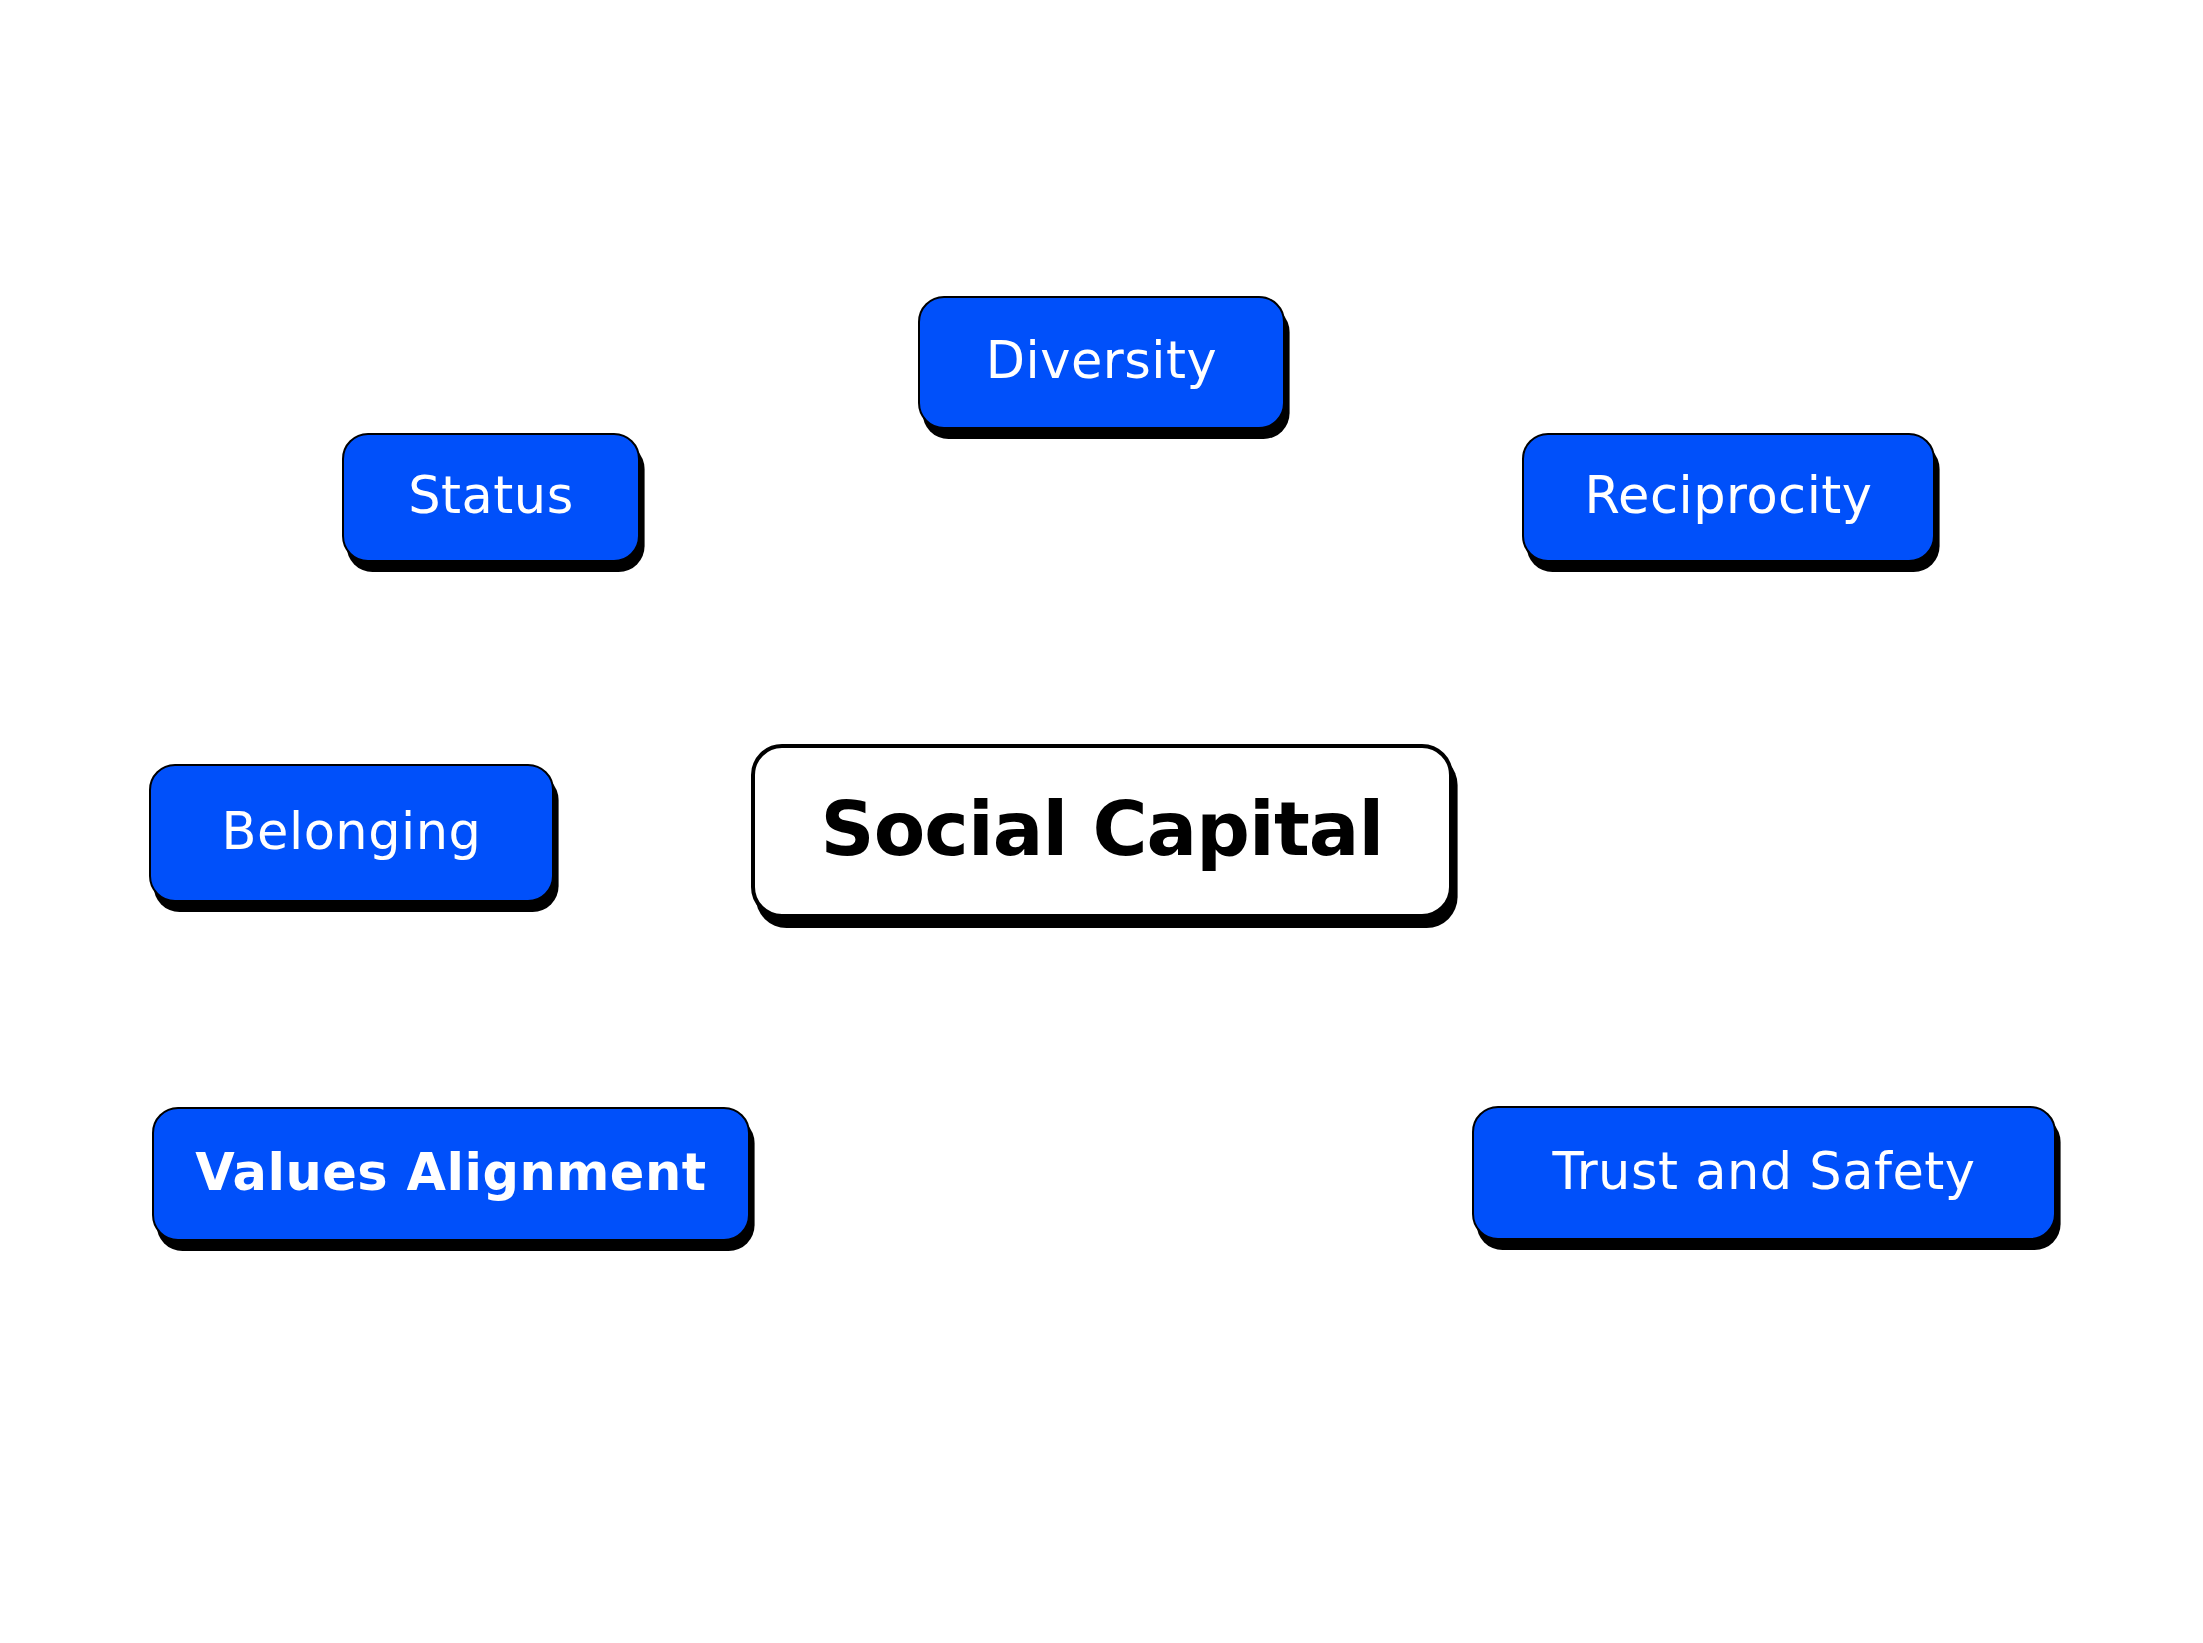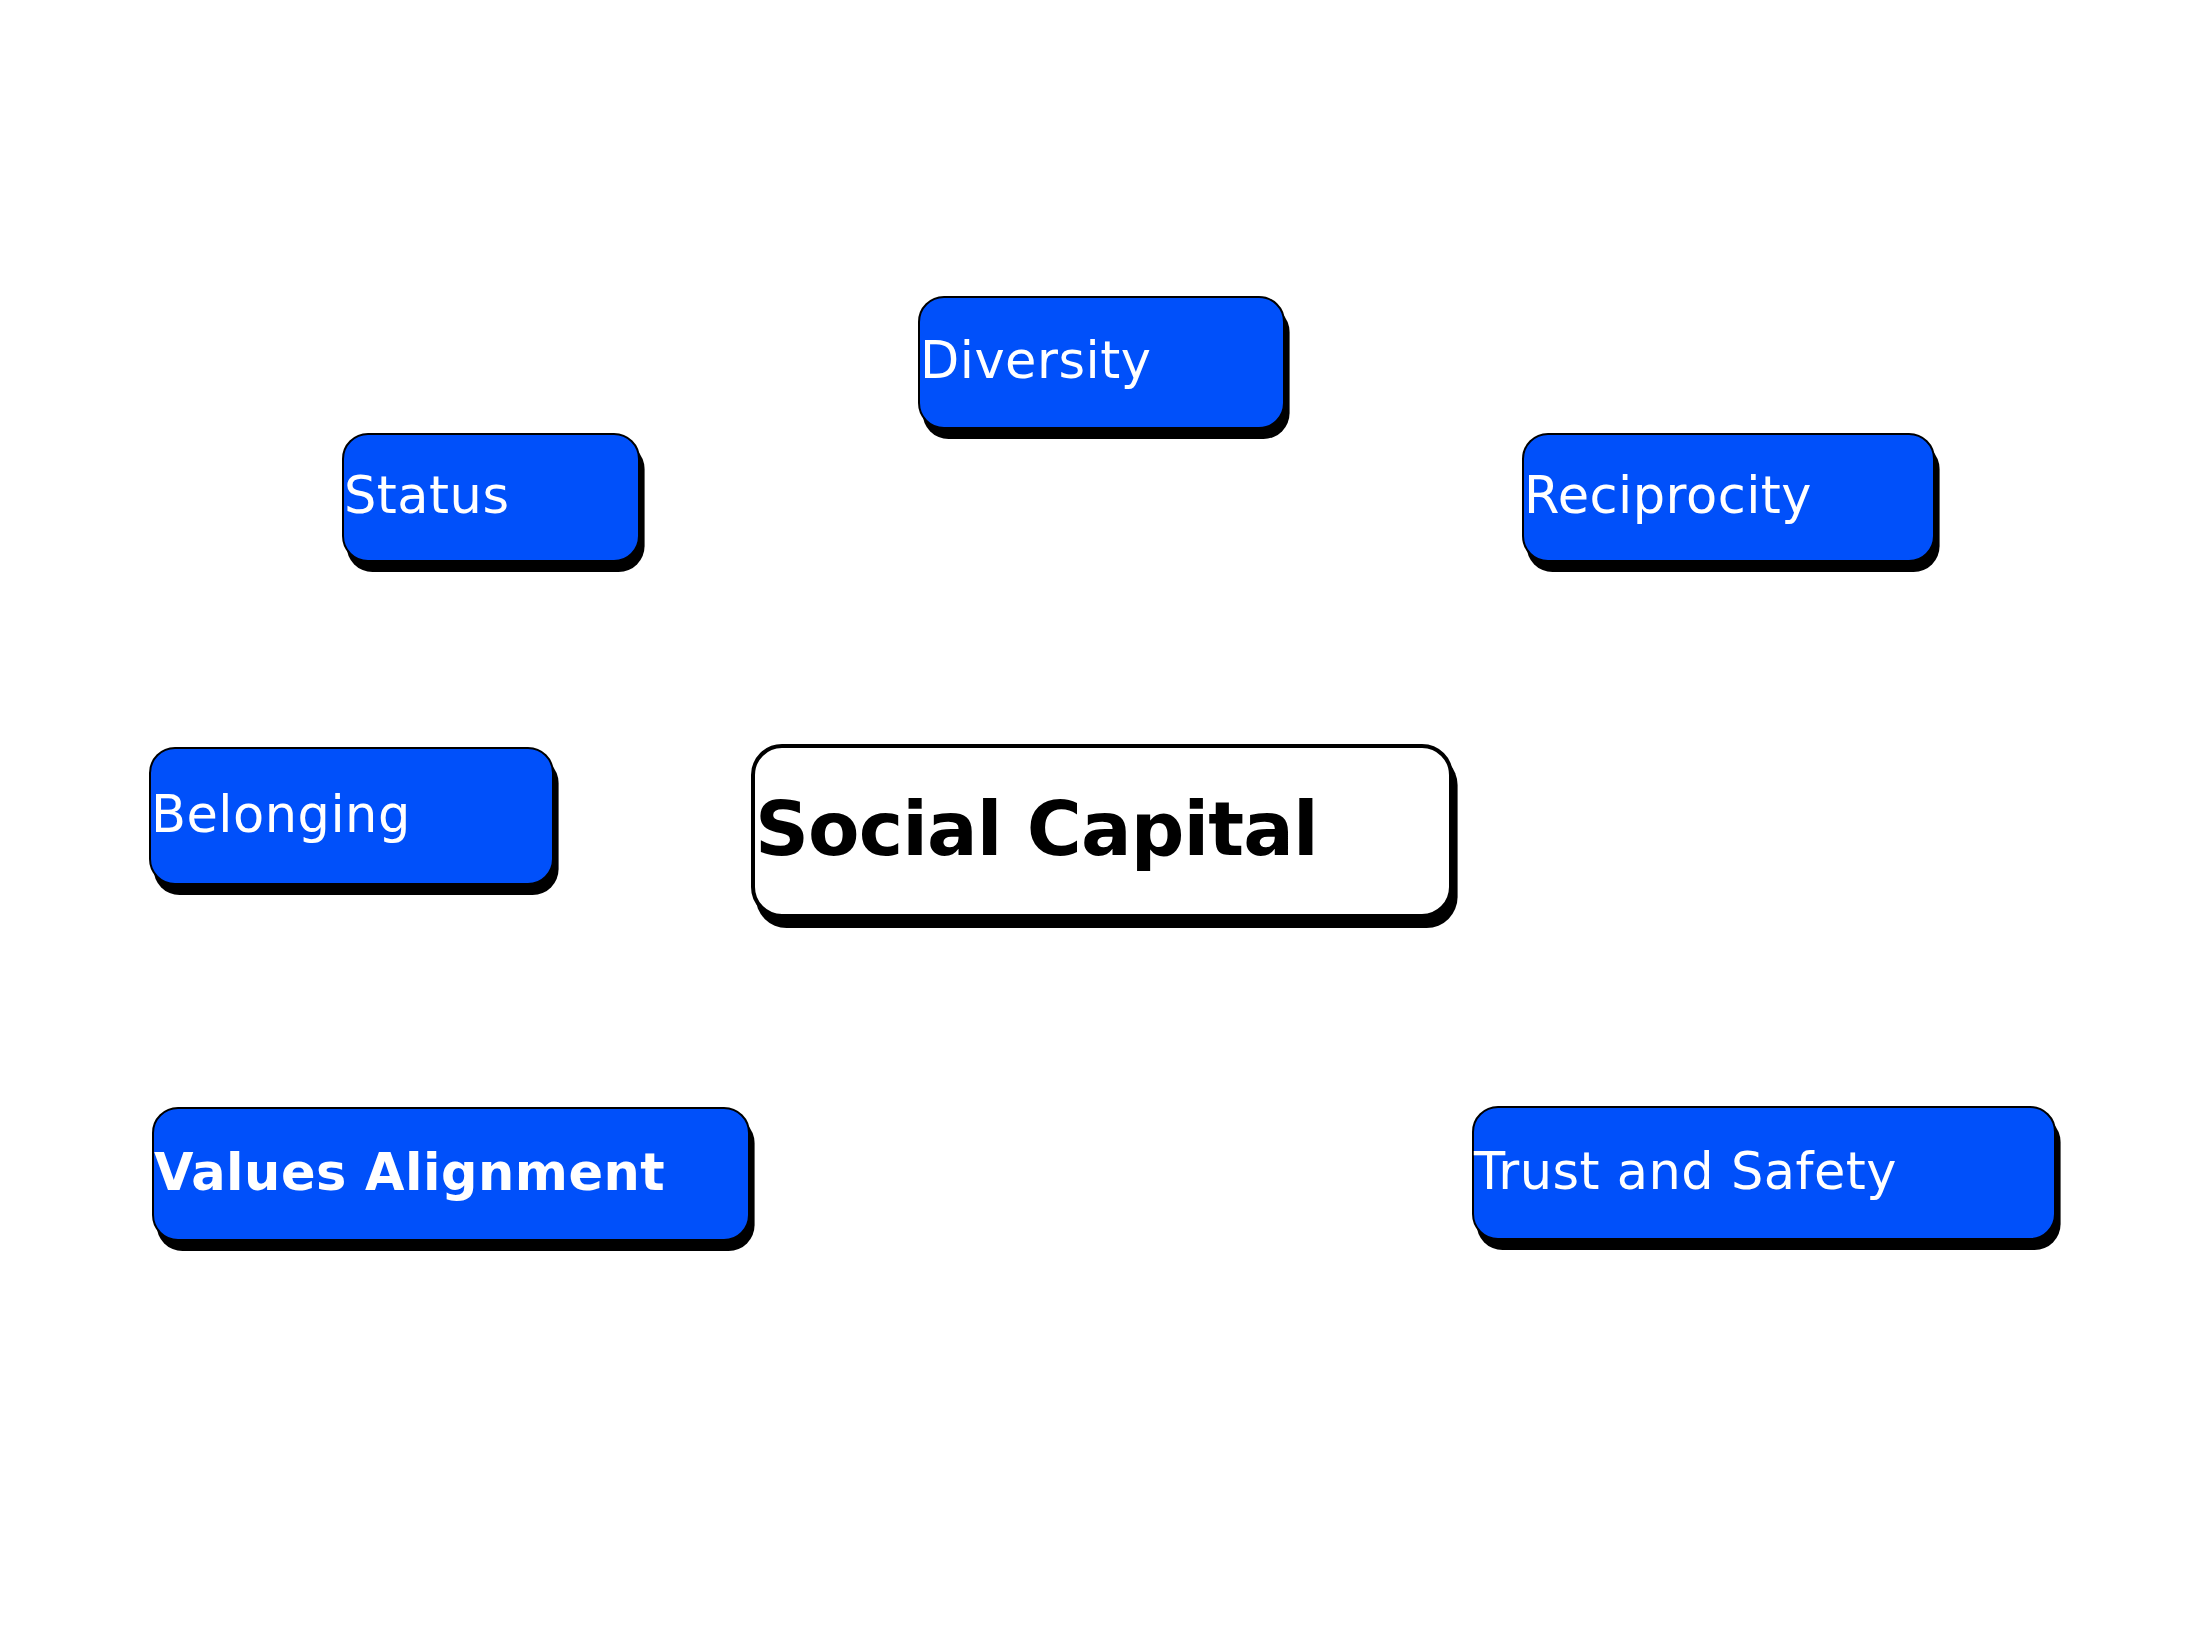--- a/index.html
+++ b/index.html
@@ -13,21 +13,21 @@
     height: 1644px;
     background: #ffffff;
     overflow: hidden;
     font-family: "DejaVu Sans", "Liberation Sans", sans-serif;
   }
   .node {
     position: absolute;
     box-sizing: border-box;
     display: flex;
     align-items: center;
-    justify-content: flex-start;
+    justify-content: center;
     background: #0050FA;
     border: 2.8px solid #000000;
     border-radius: 26px;
     box-shadow: 4.6px 10px 0 0 #000000;
     color: #ffffff;
     font-size: 51px;
     font-weight: 500;
     letter-spacing: 0.5px;
     white-space: nowrap;
     cursor: pointer;
@@ -40,21 +40,21 @@
     border: 4.6px solid #000000;
     border-radius: 31px;
     color: #000000;
     font-size: 75px;
     font-weight: 700;
     letter-spacing: -0.9px;
   }
   #node-diversity        { left: 918px; top: 296px;  width: 367px; height: 133px; }
   #node-status           { left: 342px;  top: 433px;  width: 298px; height: 129px; }
   #node-reciprocity      { left: 1522px; top: 433px;  width: 413px; height: 129px; }
-  #node-belonging        { left: 149px;  top: 747px;  width: 405px; height: 138px; }
+  #node-belonging        { left: 149px;  top: 764px;  width: 405px; height: 138px; }
   #node-center           { left: 751px;  top: 744px;  width: 702px; height: 174px; }
   #node-participation    { left: 1618px; top: 747px;  width: 433px; height: 130px; }
   #node-values-alignment { left: 152px;  top: 1107px; width: 598px; height: 134px; font-weight: bold; }
   #node-trust-safety     { left: 1457px; top: 1106px; width: 584px; height: 134px; margin-left: 15px; }
   #node-outlook          { left: 840px;  top: 1339px; width: 532px; height: 130px; }
 </style>
 </head>
 <body>
 
 <div class="canvas">

